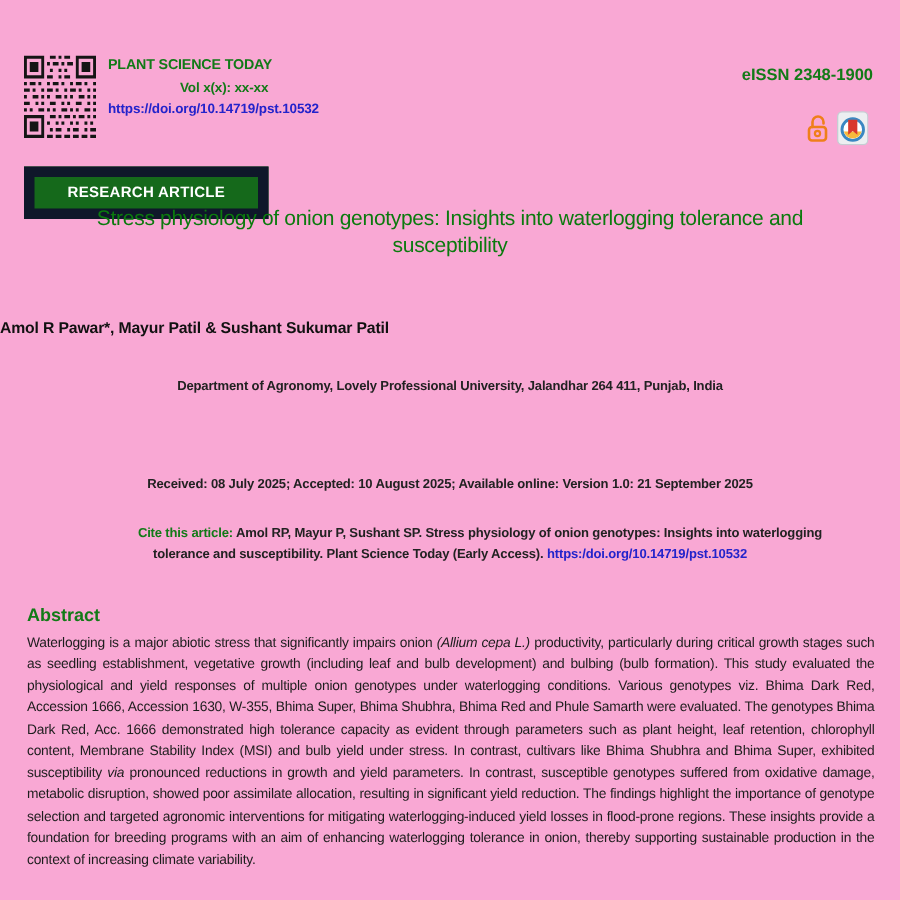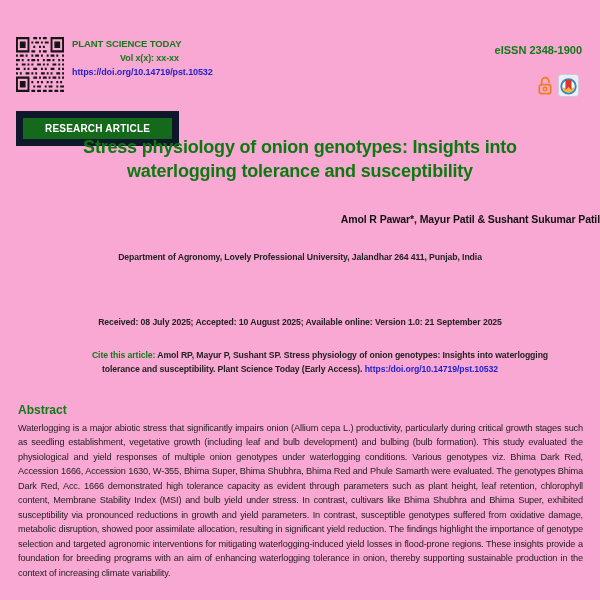--- a/index.html
+++ b/index.html
@@ -15,43 +15,43 @@
   .jdoi{font-size:9px;font-weight:700;color:#2323cb;margin-top:5px;letter-spacing:-0.1px;cursor:pointer;}
   .eissn{position:absolute;right:18px;top:44px;font-size:11px;font-weight:700;color:#127a17;}
   .hicons{position:absolute;right:21px;top:74px;display:flex;align-items:flex-end;gap:5px;}
   .badge{
     position:absolute;left:16px;top:99px;background:#15691b;border:7px solid #0f172a;
     color:#ffffff;font-size:10px;font-weight:700;padding:5px 22px;letter-spacing:0.2px;margin-top:12px;
   }
   
   .title{
     position:absolute;left:55px;right:55px;top:136px;text-align:center;
-    color:#0b7a0e;font-size:18px;font-weight:700;line-height:1.32;letter-spacing:-0.2px;
+    color:#0b7a0e;font-size:14px;font-weight:400;line-height:1.32;letter-spacing:-0.2px;
   }
   .authors{
-    position:absolute;left:0;right:0;top:213px;text-align:right;
+    position:absolute;left:0;right:0;top:213px;text-align:left;
     font-size:10.5px;font-weight:700;color:#111;letter-spacing:-0.1px;
   }
   .meta-line{
     position:absolute;left:20px;right:20px;text-align:center;
     font-size:8.7px;font-weight:700;color:#222;letter-spacing:-0.1px;
   }
   .affil{top:252px;}
   .corr{top:284px;}
   .dates{top:317px;}
   .cite{top:349px;left:38px;right:38px;line-height:1.6;}
   .green{color:#127a17;margin-left:40px;}
   .blue{color:#2323cb;cursor:pointer;}
   
   .abs-head{position:absolute;left:18px;top:403px;font-size:12px;font-weight:700;color:#127a17;}
   .abs-text{
     position:absolute;left:18px;right:17px;top:421px;
     font-size:9.2px;line-height:14.45px;text-align:justify;color:#1d1d1d;letter-spacing:-0.15px;
   }
-  .it{}
+  .it{font-style:italic;}
 </style>
 </head>
 <body>
 
 <div class="page">
 
   <svg class="qr" viewBox="0 0 25 25" preserveAspectRatio="none">
     <g fill="#151515" fill-rule="evenodd">
       <path d="M0 0h7v7H0z M1 1h5v5H1z M2 2h3v3H2z"></path>
       <path d="M18 0h7v7h-7z M19 1h5v5h-5z M20 2h3v3h-3z"></path>

